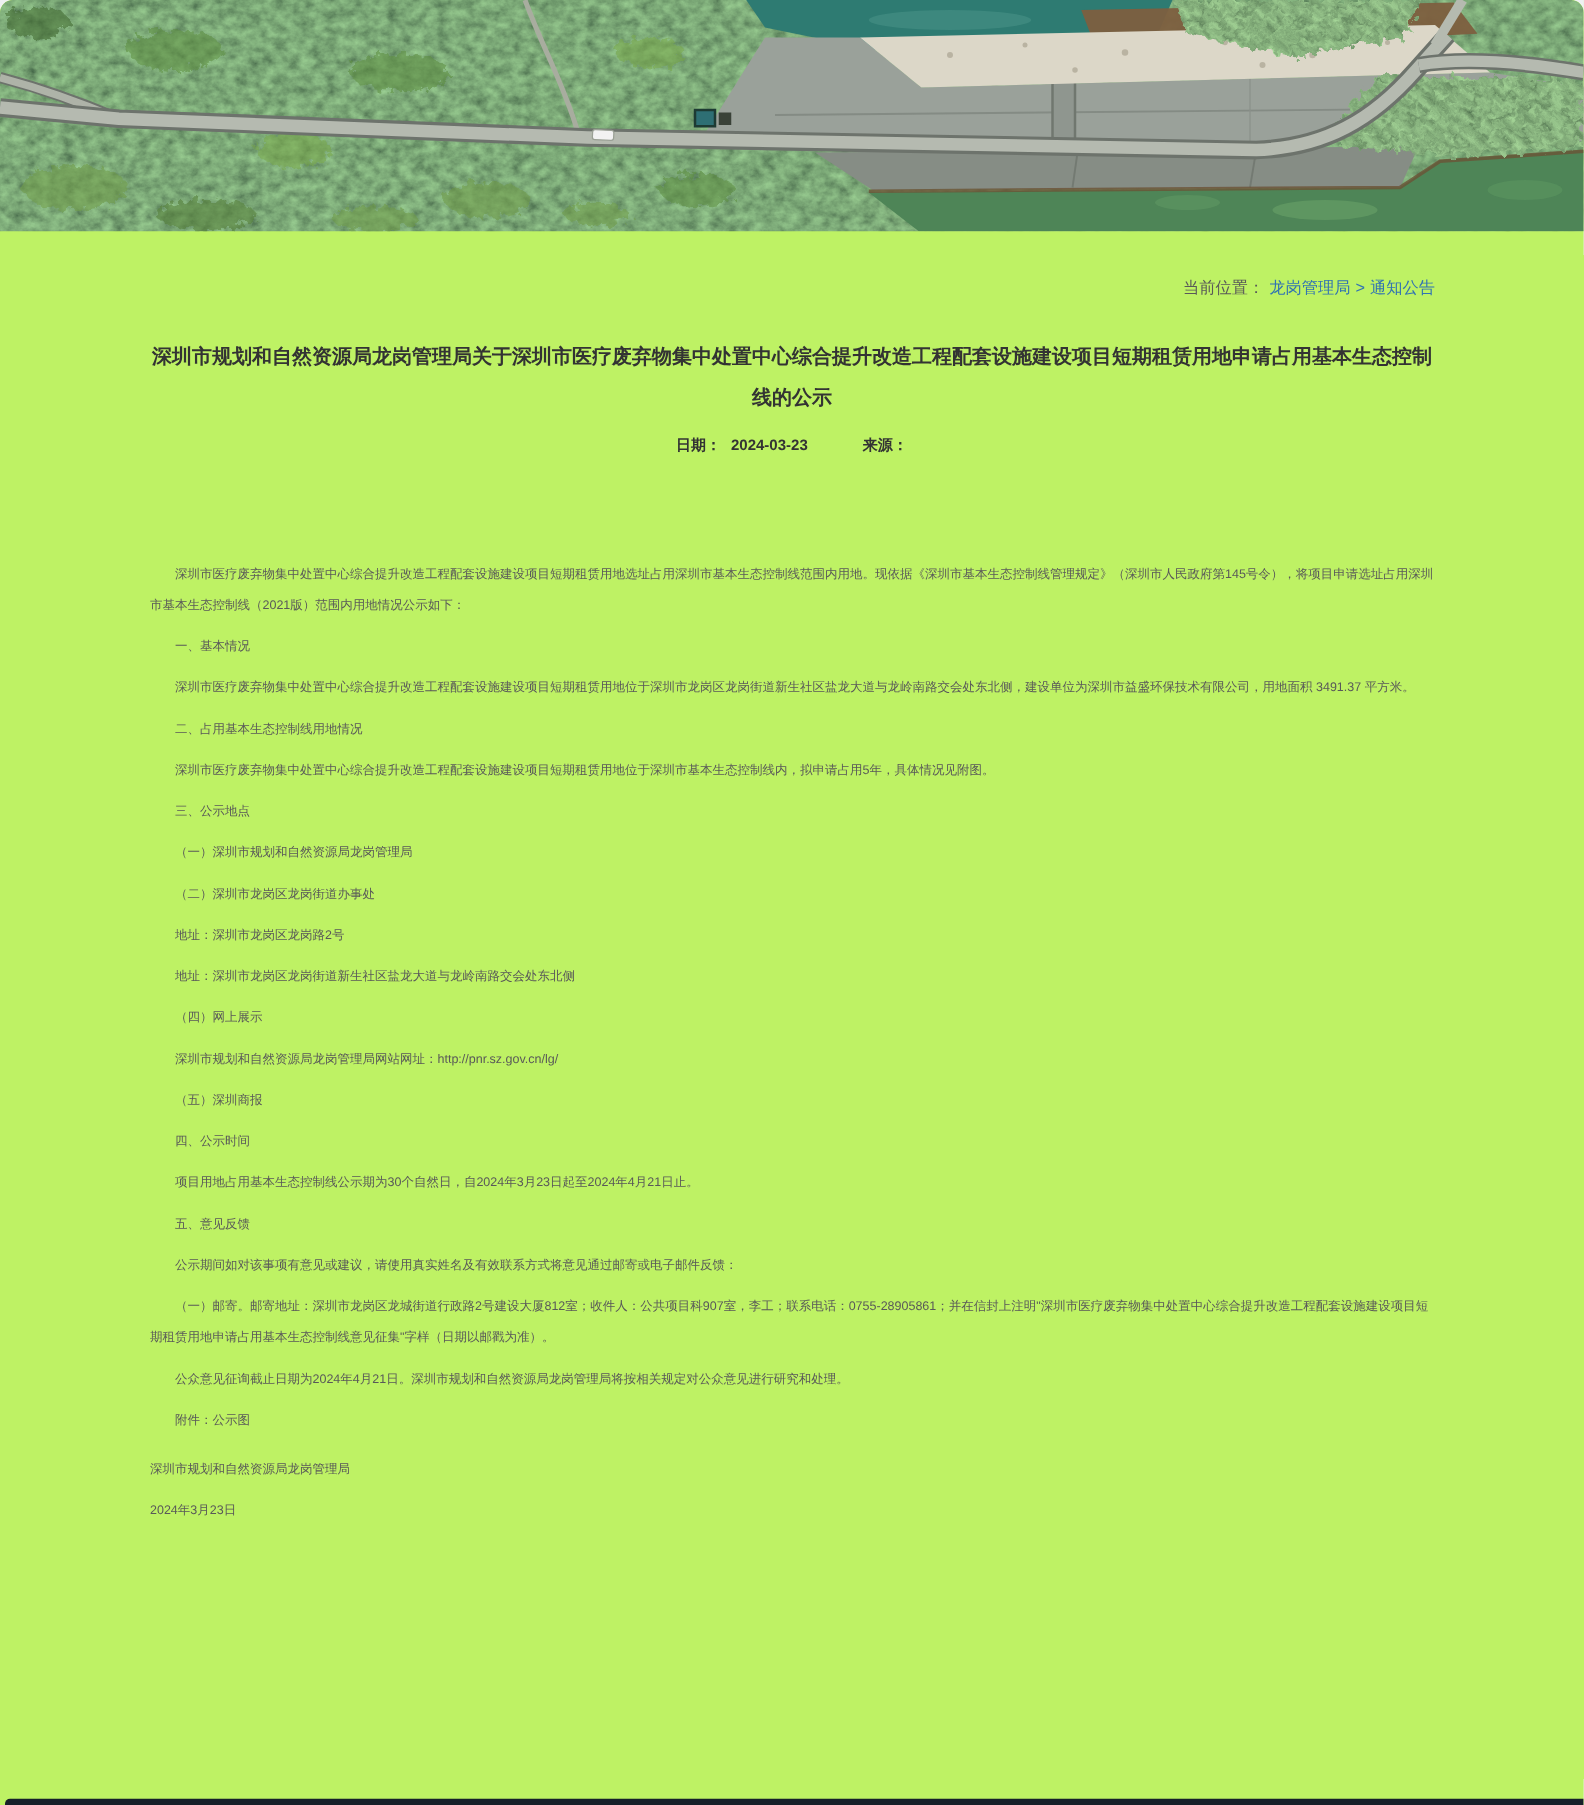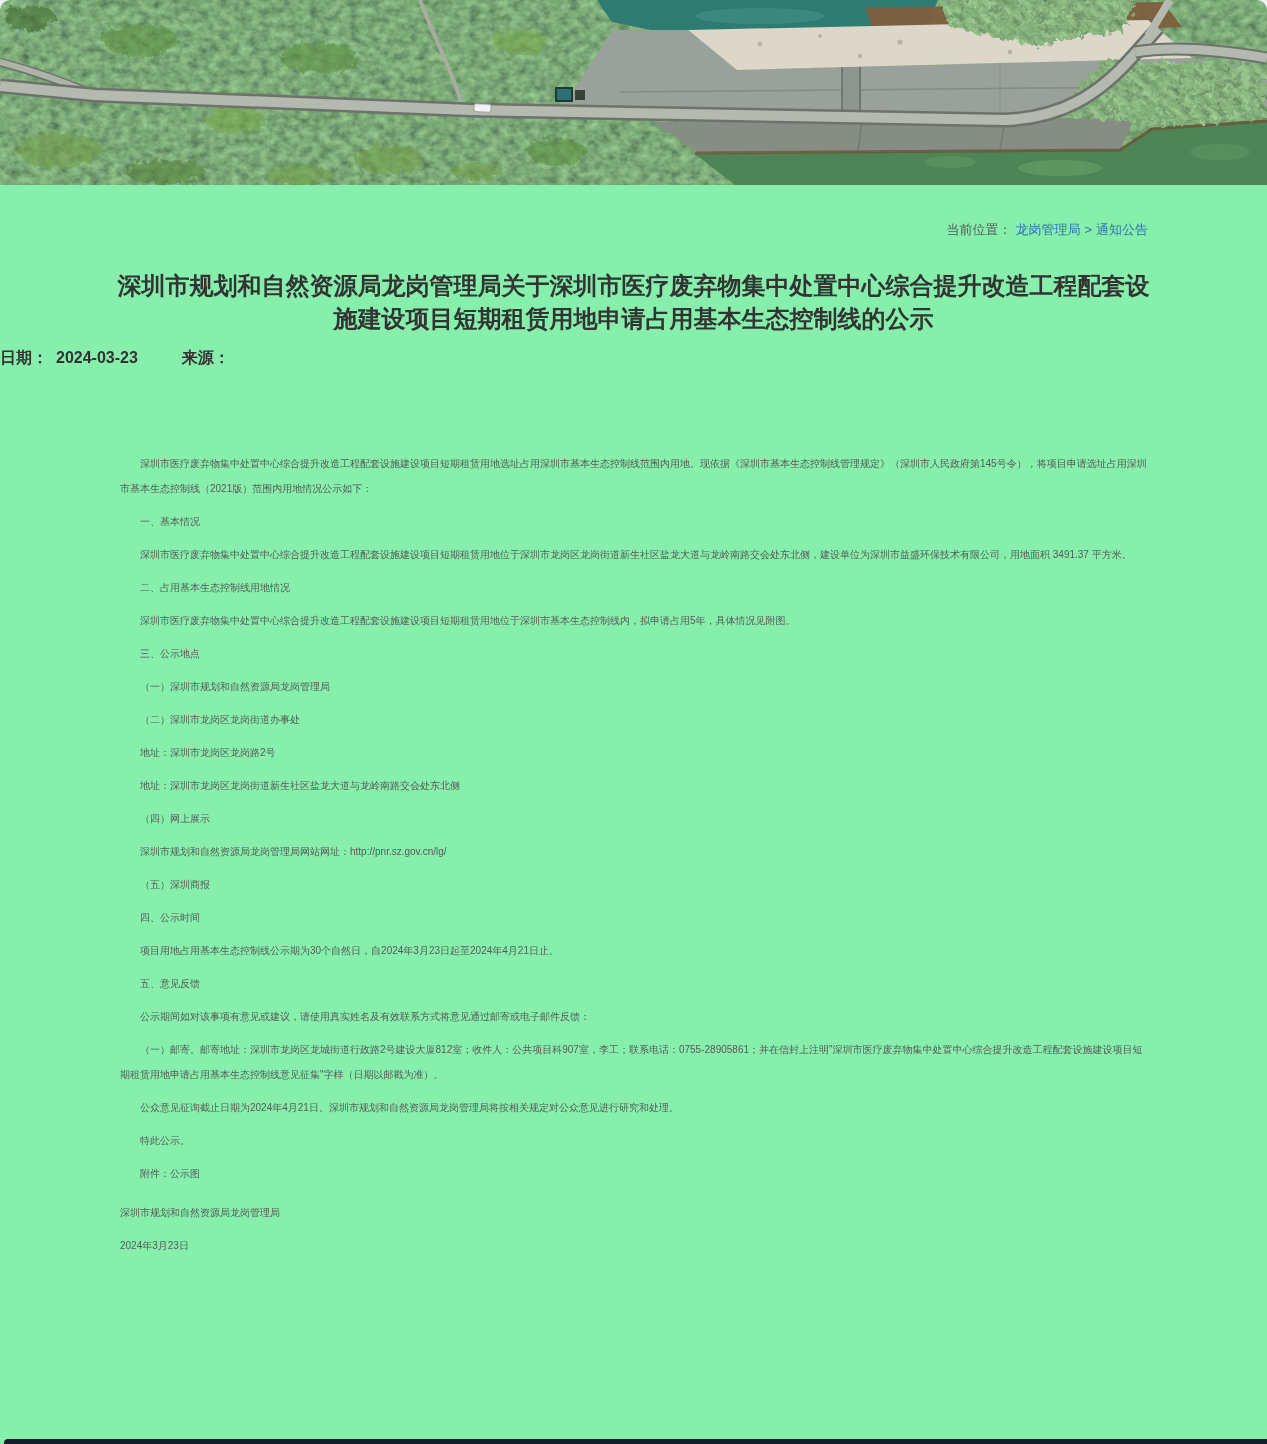--- a/index.html
+++ b/index.html
@@ -1,25 +1,25 @@
 <!DOCTYPE html>
 <html lang="zh"><head>
 <meta charset="utf-8">
 <style>
   html,body{margin:0;padding:0;background:#eef0f2;font-family:"Liberation Sans","DejaVu Sans",sans-serif;}
-  .card{position:relative;width:1267px;height:1444px;margin:0 auto;background:#86efac;
+  .card{position:relative;width:1267px;height:1444px;margin:0 auto;background:#bef264;
         border-radius:10px 10px 0 0;overflow:hidden;}
   .hero{height:185px;overflow:hidden;border-radius:10px 10px 0 0;}
   .hero svg{display:block;width:100%;height:100%;}
   .breadcrumb{margin-top:36px;padding-right:119px;text-align:right;font-size:13px;color:#595959;line-height:18px;}
   .breadcrumb a{color:#3173b3;text-decoration:none;margin-left:4px;cursor:pointer;}
   .breadcrumb .sep{color:#3173b3;margin-left:4px;}
-  .page-title{width:1032px;margin:30px auto 0;text-align:center;font-size:24px;font-weight:700;
+  .page-title{width:1032px;margin:30px auto 0;text-align:center;font-size:16px;font-weight:700;
               color:#333333;line-height:33px;}
-  .meta{margin-top:13px;text-align:left;font-size:16px;font-weight:700;color:#333333;}
+  .meta{margin-top:13px;text-align:center;font-size:12px;font-weight:700;color:#333333;}
   .meta .val{margin-left:8px;}
   .meta .src{margin-left:44px;}
   .article{margin:82px 120px 0 120px;}
   .article p{margin:0 0 8px 0;text-indent:2em;font-size:10px;line-height:25px;color:#595959;
              word-break:break-all;}
   .article p.right{text-align:left;text-indent:0;}
   .article p.sig-gap{margin-top:14px;}
   .footer-edge{position:absolute;left:4px;right:0;bottom:0;height:5px;background:#161f29;
                border-radius:4px 0 0 0;}
 </style>
@@ -152,20 +152,19 @@
     <p>地址：深圳市龙岗区龙岗街道新生社区盐龙大道与龙岭南路交会处东北侧</p>
     <p>（四）网上展示</p>
     <p>深圳市规划和自然资源局龙岗管理局网站网址：http://pnr.sz.gov.cn/lg/</p>
     <p>（五）深圳商报</p>
     <p>四、公示时间</p>
     <p>项目用地占用基本生态控制线公示期为30个自然日，自2024年3月23日起至2024年4月21日止。</p>
     <p>五、意见反馈</p>
     <p>公示期间如对该事项有意见或建议，请使用真实姓名及有效联系方式将意见通过邮寄或电子邮件反馈：</p>
     <p>（一）邮寄。邮寄地址：深圳市龙岗区龙城街道行政路2号建设大厦812室；收件人：公共项目科907室，李工；联系电话：0755-28905861；并在信封上注明"深圳市医疗废弃物集中处置中心综合提升改造工程配套设施建设项目短期租赁用地申请占用基本生态控制线意见征集"字样（日期以邮戳为准）。</p>
     <p>公众意见征询截止日期为2024年4月21日。深圳市规划和自然资源局龙岗管理局将按相关规定对公众意见进行研究和处理。</p>
-    <p>特此公示。</p>
     <p>附件：公示图</p>
     <p class="right sig-gap">深圳市规划和自然资源局龙岗管理局</p>
     <p class="right">2024年3月23日</p>
   </div>
 
   <div class="footer-edge"></div>
 </div>
 
 </body></html>

